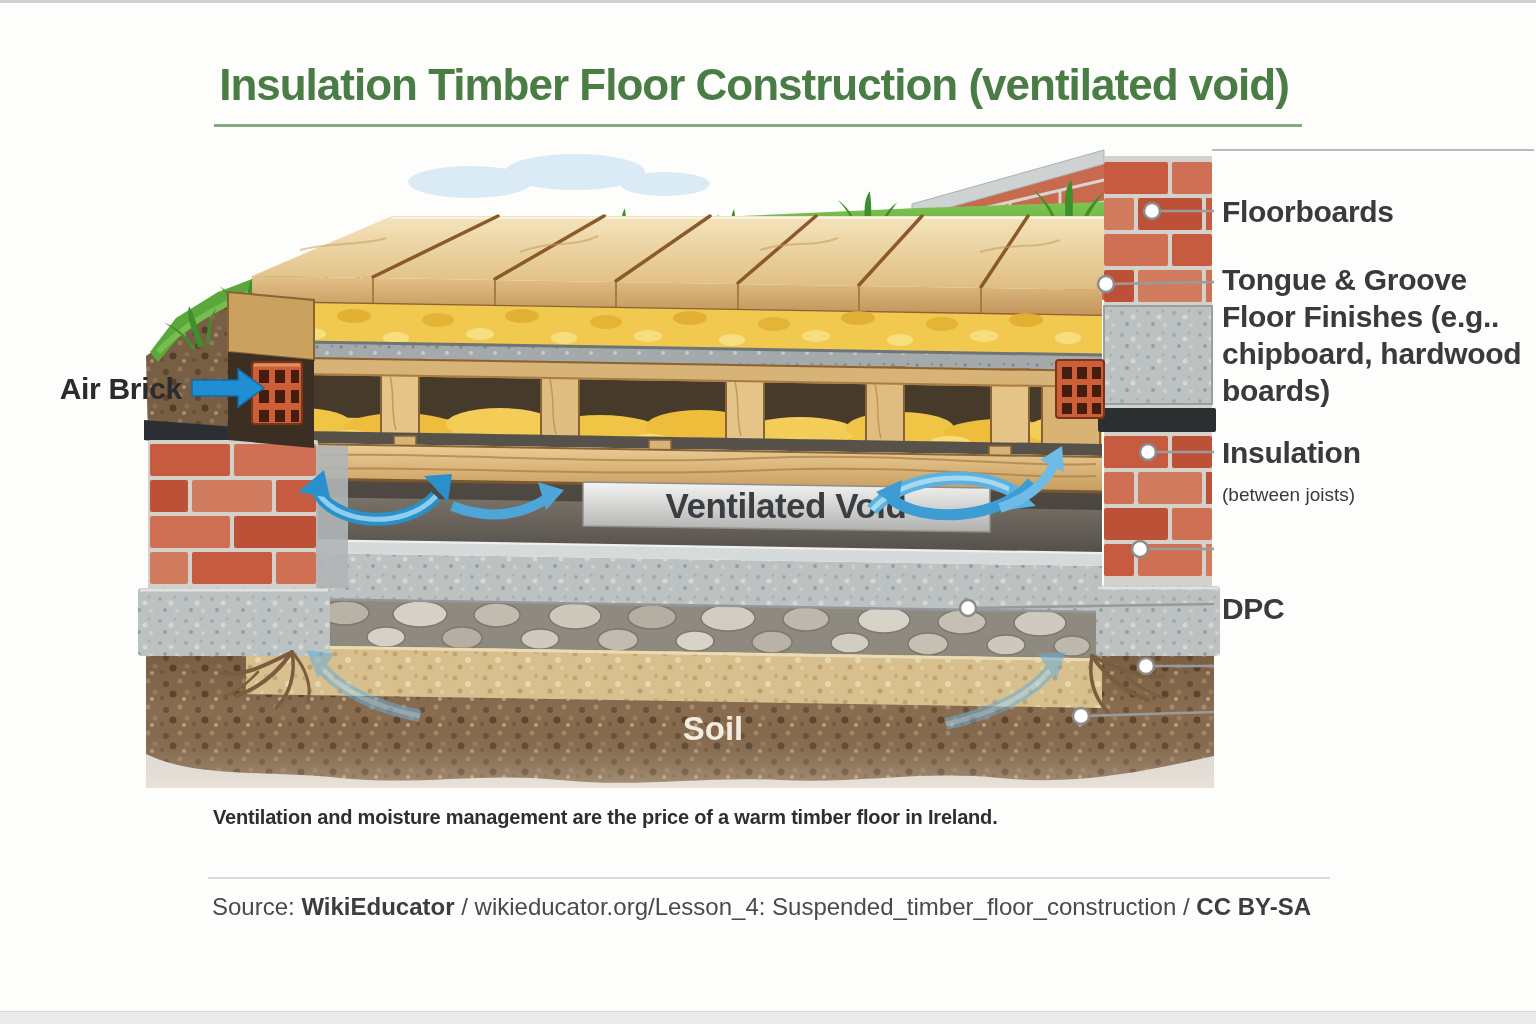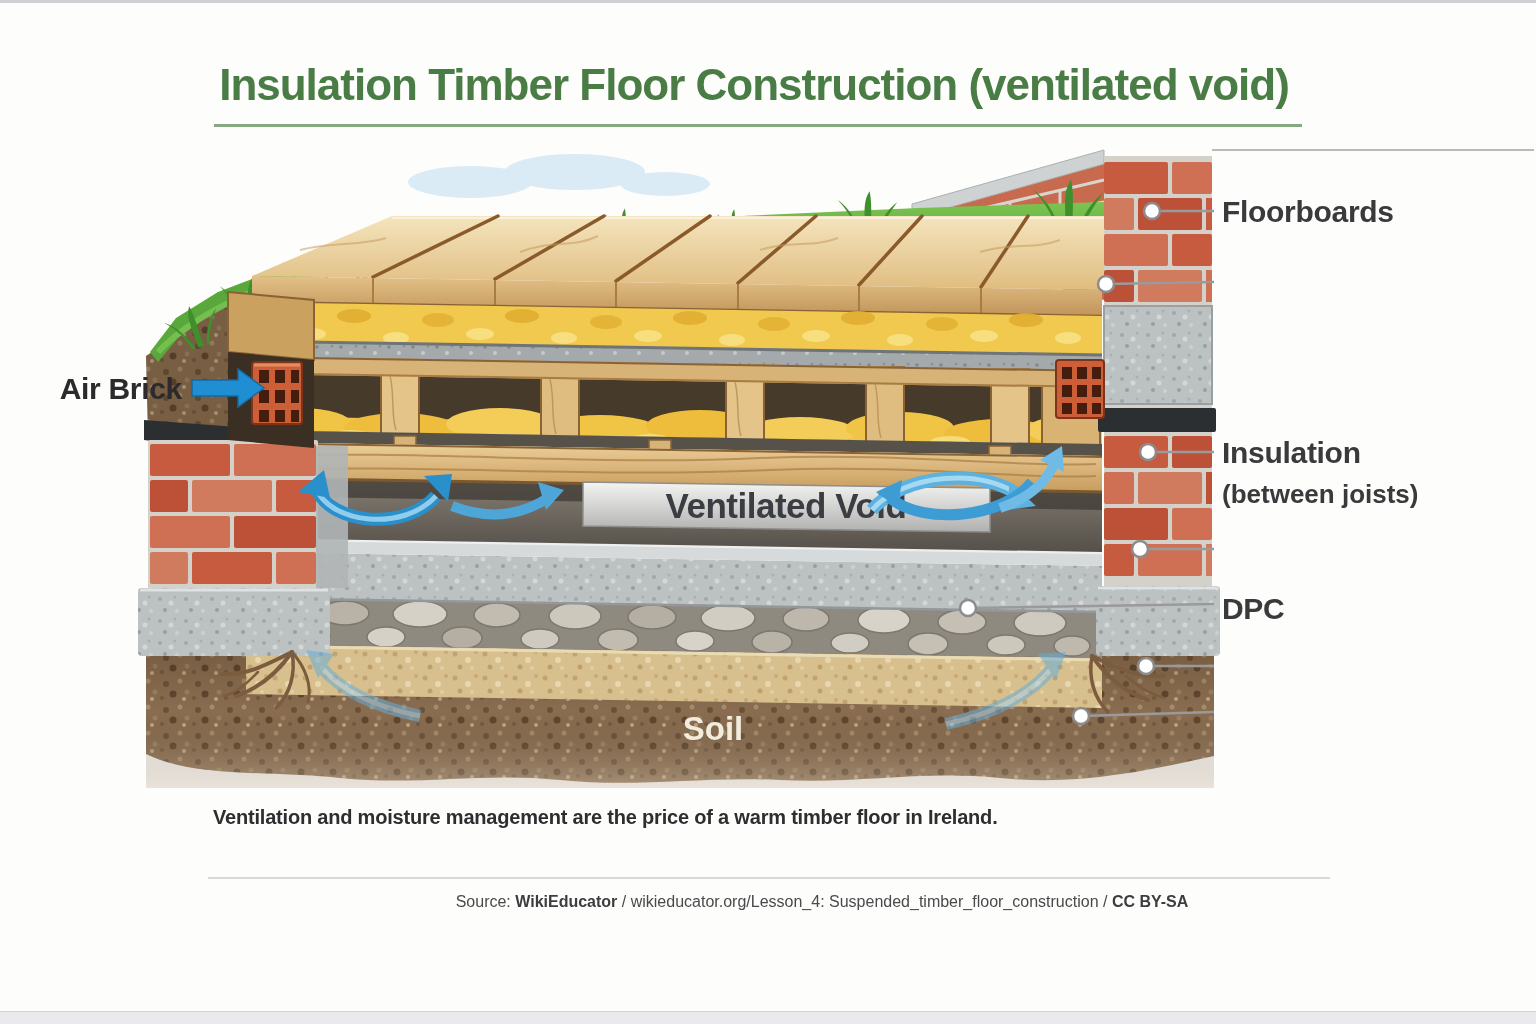--- a/index.html
+++ b/index.html
@@ -10,25 +10,25 @@
   .canvas{position:relative;width:1536px;height:1024px;background:#fdfdfc;overflow:hidden;
           font-family:"Liberation Sans",sans-serif;}
   .top-border{position:absolute;left:0;top:0;width:100%;height:3px;background:#cfcfd4;}
   .bottom-strip{position:absolute;left:0;bottom:0;width:100%;height:12px;background:#eaeaed;border-top:1px solid #d4d4d8;}
   .art{position:absolute;left:0;top:0;}
   .page-title{position:absolute;left:0;right:28px;top:60px;text-align:center;
     font-size:44px;font-weight:bold;letter-spacing:-1px;color:var(--accent-green);}
   .title-rule{position:absolute;left:214px;top:124px;width:1088px;height:3px;background:var(--underline-green);}
   .callout{position:absolute;left:1222px;color:var(--label-text);font-size:30px;font-weight:700;
     line-height:37px;white-space:pre-line;letter-spacing:-0.3px;}
-  .callout.sub{font-size:26px;font-weight:700;letter-spacing:0;}
+  .callout.sub{font-size:19px;font-weight:400;letter-spacing:0;}
   .caption{position:absolute;left:213px;top:806px;width:1200px;color:var(--caption-text);
     font-size:20px;font-weight:600;letter-spacing:-0.2px;}
   .divider{position:absolute;left:208px;top:877px;width:1122px;height:2px;background:#d9d9db;}
-  .source{position:absolute;left:197px;top:893px;width:1250px;color:var(--source-text);font-size:16px;text-align:center;}
+  .source{position:absolute;left:212px;top:893px;width:1250px;color:var(--source-text);font-size:24px;}
   .source b{font-weight:bold;color:#3d3d3f;}
   svg text{font-family:"Liberation Sans",sans-serif;}
 </style>
 </head>
 <body>
 
 <div class="canvas">
   <div class="top-border"></div>
 
   <svg class="art" width="1536" height="1024" viewBox="0 0 1536 1024">
@@ -470,20 +470,24 @@
     </g>
 
     <text x="182" y="399" text-anchor="end" font-size="30" font-weight="bold" fill="#2b2b2d" letter-spacing="-0.3">Air Brick</text>
     <polygon points="192,380 238,380 238,369 264,388 238,407 238,396 192,396" fill="#1f8ed2" stroke="#1668a0" stroke-width="1.5"></polygon>
   </svg>
 
   <div class="page-title">Insulation Timber Floor Construction (ventilated void)</div>
   <div class="title-rule"></div>
 
   <div class="callout" style="top:193px">Floorboards</div>
+  <div class="callout" style="top:261px">Tongue &amp; Groove
+Floor Finishes (e.g..
+chipboard, hardwood
+boards)</div>
   <div class="callout" style="top:434px">Insulation</div>
   <div class="callout sub" style="top:476px">(between joists)</div>
   <div class="callout" style="top:590px">DPC</div>
 
   <div class="caption">Ventilation and moisture management are the price of a warm timber floor in Ireland.</div>
   <div class="divider"></div>
   <div class="source">
     <span>Source: </span><b>WikiEducator</b><span> / </span><span>wikieducator.org/Lesson_4: Suspended_timber_floor_construction</span><span> / </span><b>CC BY-SA</b>
   </div>
 

